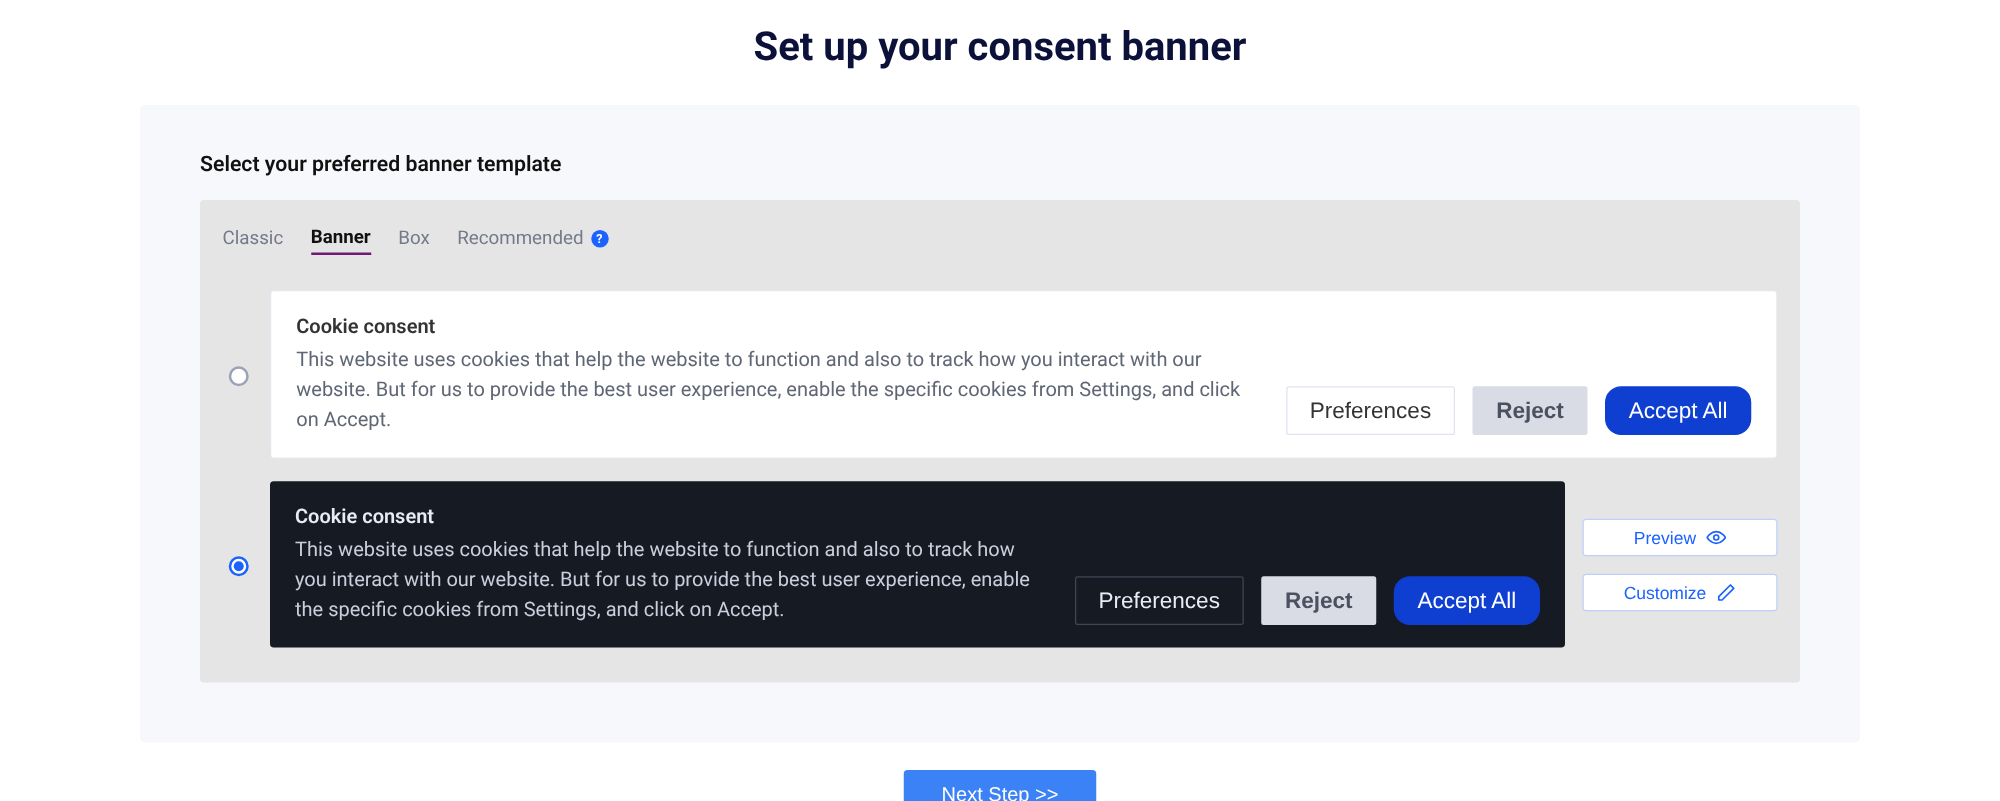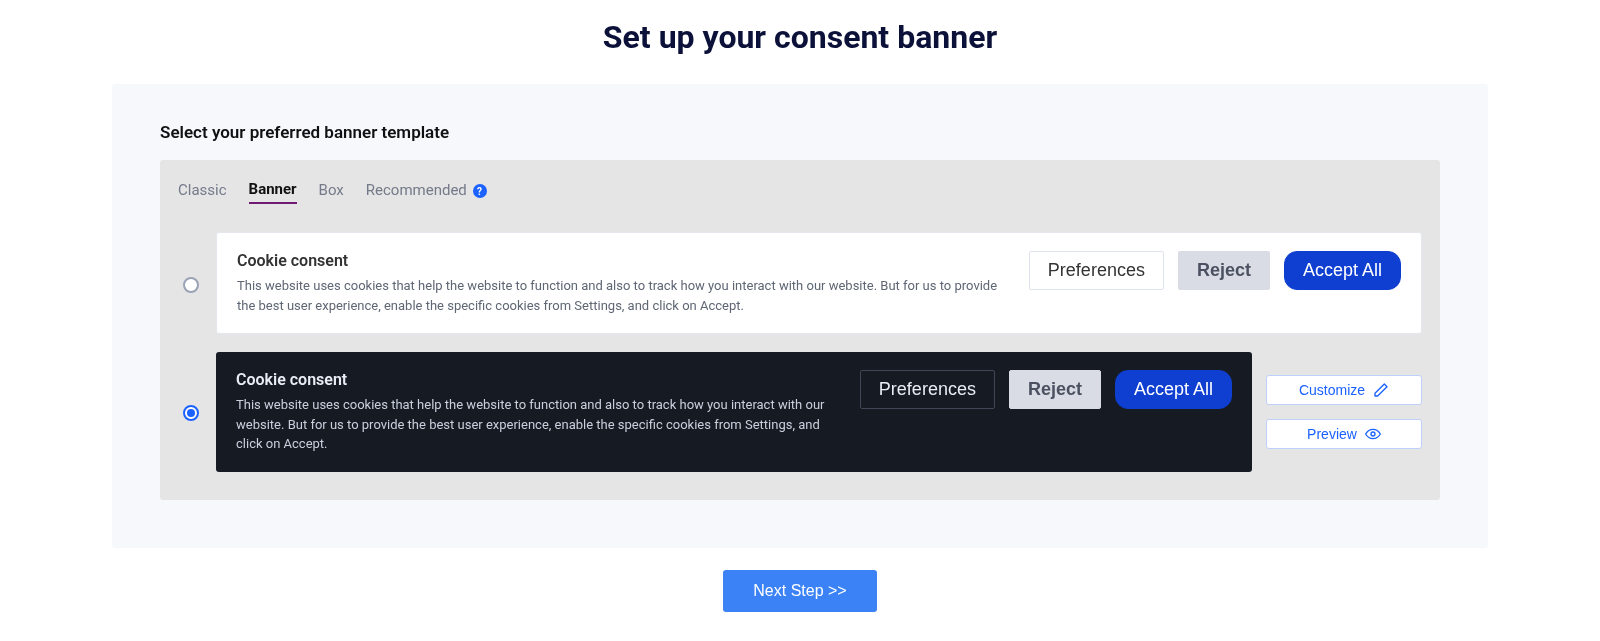--- a/index.html
+++ b/index.html
@@ -10,26 +10,26 @@
   .section-label { font-size: 17px; font-weight: 600; color: #111; margin-bottom: 18px; }
   .card { background: #e5e5e5; border-radius: 3px; padding: 12px 18px 28px 18px; }
   .tabs { display: flex; align-items: center; gap: 22px; padding: 4px 0 10px 0; font-size: 15px; }
   .tab { color: #747a89; cursor: pointer; padding: 4px 0; }
   .tab.active { color: #111; font-weight: 700; border-bottom: 2px solid #701a75; }
   .help-icon { display: inline-flex; align-items: center; justify-content: center; width: 14px; height: 14px; border-radius: 50%; background: #1b62ff; color: #fff; font-size: 10px; font-weight: 700; margin-left: 2px; vertical-align: middle; }
   .option-row { display: flex; align-items: center; gap: 14px; margin-top: 18px; }
   .radio { appearance: none; width: 16px; height: 16px; border: 2px solid #9aa2b5; border-radius: 50%; background: #fff; cursor: pointer; position: relative; flex: 0 0 auto; }
   .radio:checked { border-color: #1b62ff; }
   .radio:checked::after { content: ""; position: absolute; inset: 2px; border-radius: 50%; background: #1b62ff; }
-  .banner-preview { flex: 1 1 auto; border-radius: 3px; padding: 18px 20px; display: flex; align-items: flex-start; gap: 20px; min-height: 88px; }
+  .banner-preview { flex: 1 1 auto; border-radius: 3px; padding: 18px 20px; display: flex; align-items: flex-end; gap: 20px; min-height: 88px; }
   .bp-light { background: #fff; border: 1px solid #e5e7ef; color: #333; }
   .bp-dark  { background: #161a23; color: #e9ecf4; }
   .bp-text { flex: 1 1 auto; max-width: 820px; }
   .bp-title { font-size: 16px; font-weight: 600; margin-bottom: 6px; }
-  .bp-desc  { font-size: 13px; line-height: 1.5; }
+  .bp-desc  { font-size: 16px; line-height: 1.5; }
   .bp-light .bp-desc { color: #5f6674; }
   .bp-dark  .bp-desc { color: #c9cfdc; }
   .bp-buttons { display: flex; gap: 14px; align-items: center; }
   .btn { font-size: 18px; padding: 8px 18px; border-radius: 2px; border: 1px solid transparent; cursor: pointer; white-space: nowrap; }
   .btn-pref-light { background: #fff; border-color: #dfe3ee; color: #333; }
   .btn-pref-dark  { background: transparent; border-color: #3f4656; color: #e9ecf4; }
   .btn-reject     { background: #d9dce5; color: #4b5160; border-color: #d9dce5; font-weight: bold; }
   .btn-accept     { background: #0f3fd1; color: #fff; border-color: #0f3fd1; font-weight: 500; border-radius: 13px; }
   .side-actions { display: flex; flex-direction: column; gap: 14px; width: 156px; flex: 0 0 auto; }
   .side-btn { display: flex; align-items: center; justify-content: center; gap: 8px; border: 1px solid #bfd0ff; color: #1b62ff; background: #fff; border-radius: 3px; padding: 6px 10px; font-size: 14px; cursor: pointer; }
@@ -81,30 +81,30 @@
             <div class="bp-desc">This website uses cookies that help the website to function and also to track how you interact with our website. But for us to provide the best user experience, enable the specific cookies from Settings, and click on Accept.</div>
           </div>
           <div class="bp-buttons">
             <button class="btn btn-pref-dark">Preferences</button>
             <button class="btn btn-reject">Reject</button>
             <button class="btn btn-accept">Accept All</button>
           </div>
         </div>
         <div class="side-actions">
           <button class="side-btn">
-            <span>Customize</span>
-            <svg viewBox="0 0 24 24" fill="none" stroke="#1b62ff" stroke-width="2" stroke-linecap="round" stroke-linejoin="round">
-                <path d="M17 3l4 4L7 21H3v-4L17 3z"></path>
-              </svg>
-          </button>
-          <button class="side-btn">
             <span>Preview</span>
             <svg viewBox="0 0 24 24" fill="none" stroke="#1b62ff" stroke-width="2" stroke-linecap="round" stroke-linejoin="round">
                 <path d="M1 12s4-7 11-7 11 7 11 7-4 7-11 7S1 12 1 12z"></path>
                 <circle cx="12" cy="12" r="3"></circle>
+              </svg>
+          </button>
+          <button class="side-btn">
+            <span>Customize</span>
+            <svg viewBox="0 0 24 24" fill="none" stroke="#1b62ff" stroke-width="2" stroke-linecap="round" stroke-linejoin="round">
+                <path d="M17 3l4 4L7 21H3v-4L17 3z"></path>
               </svg>
           </button>
         </div>
       </div>
 
     </div>
   </div>
 
   <div class="footer-area">
     <button class="next-btn">Next Step &gt;&gt;</button>

